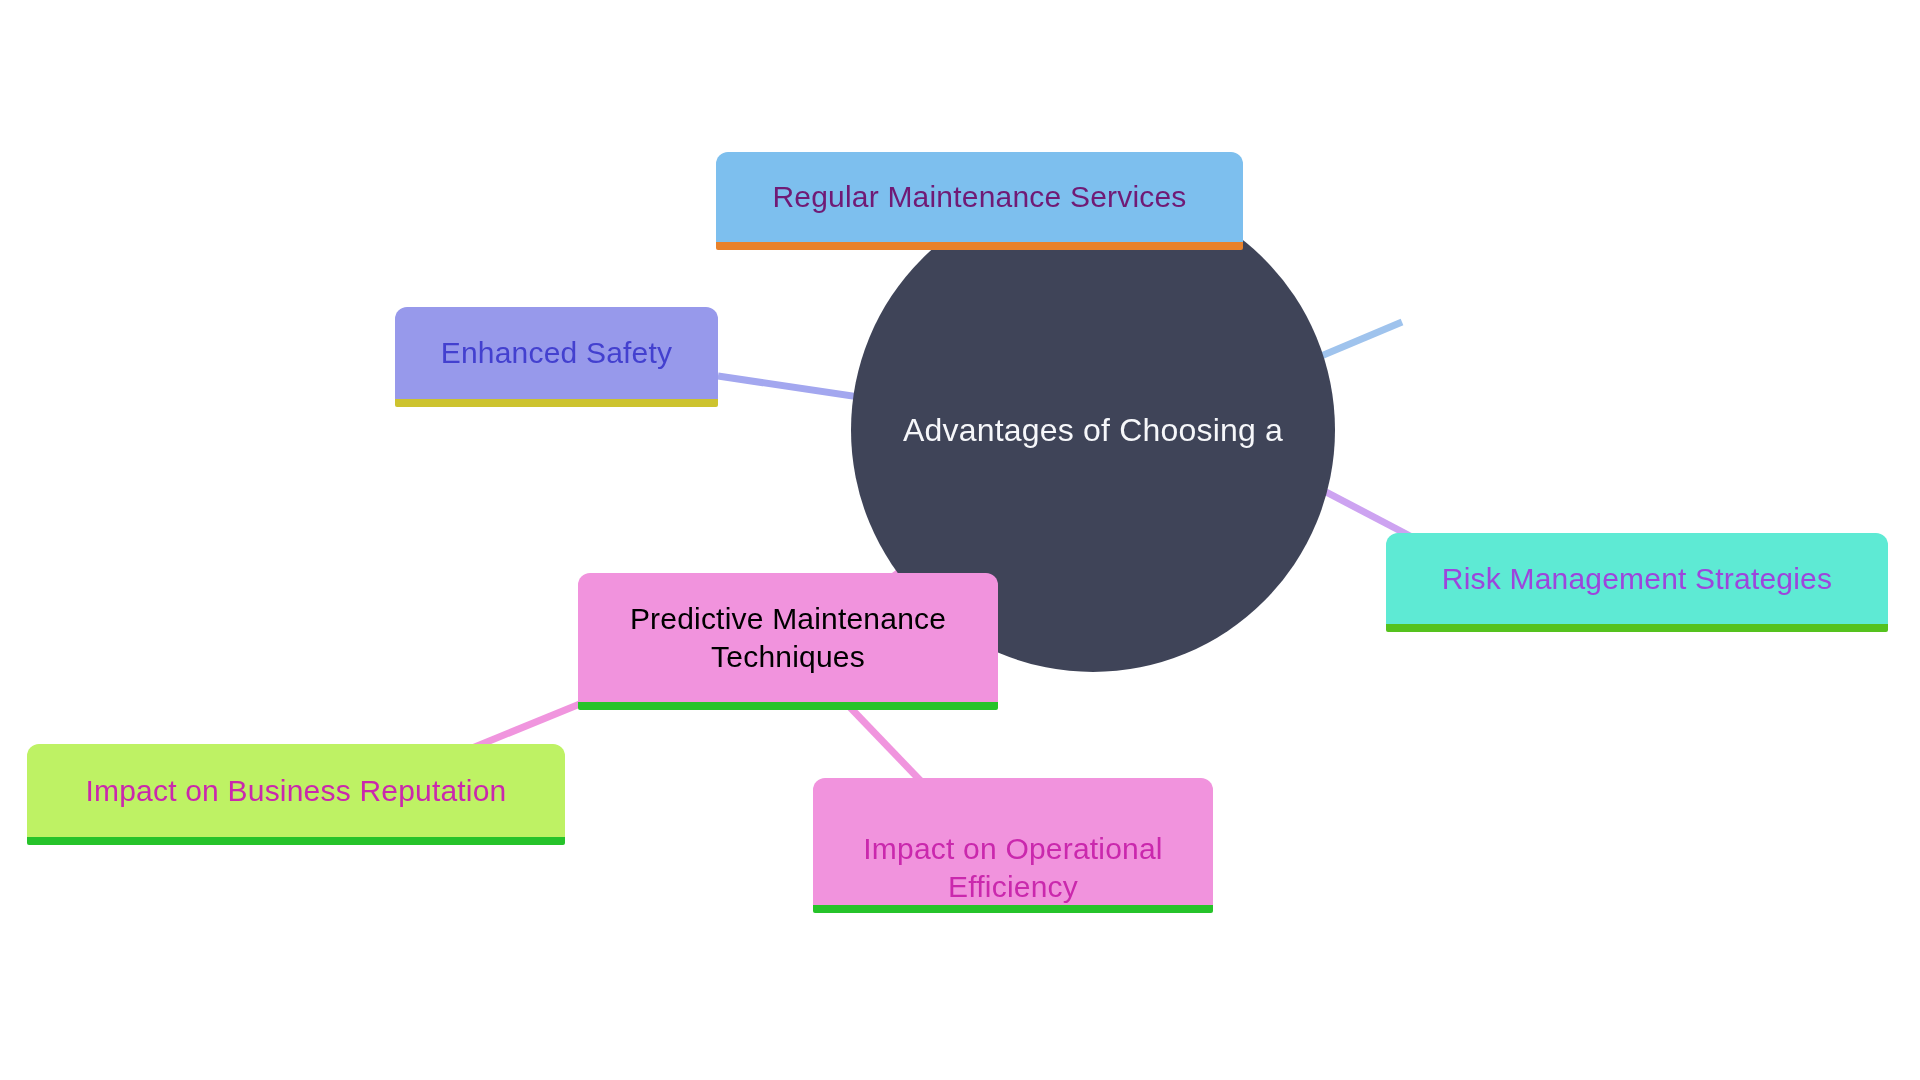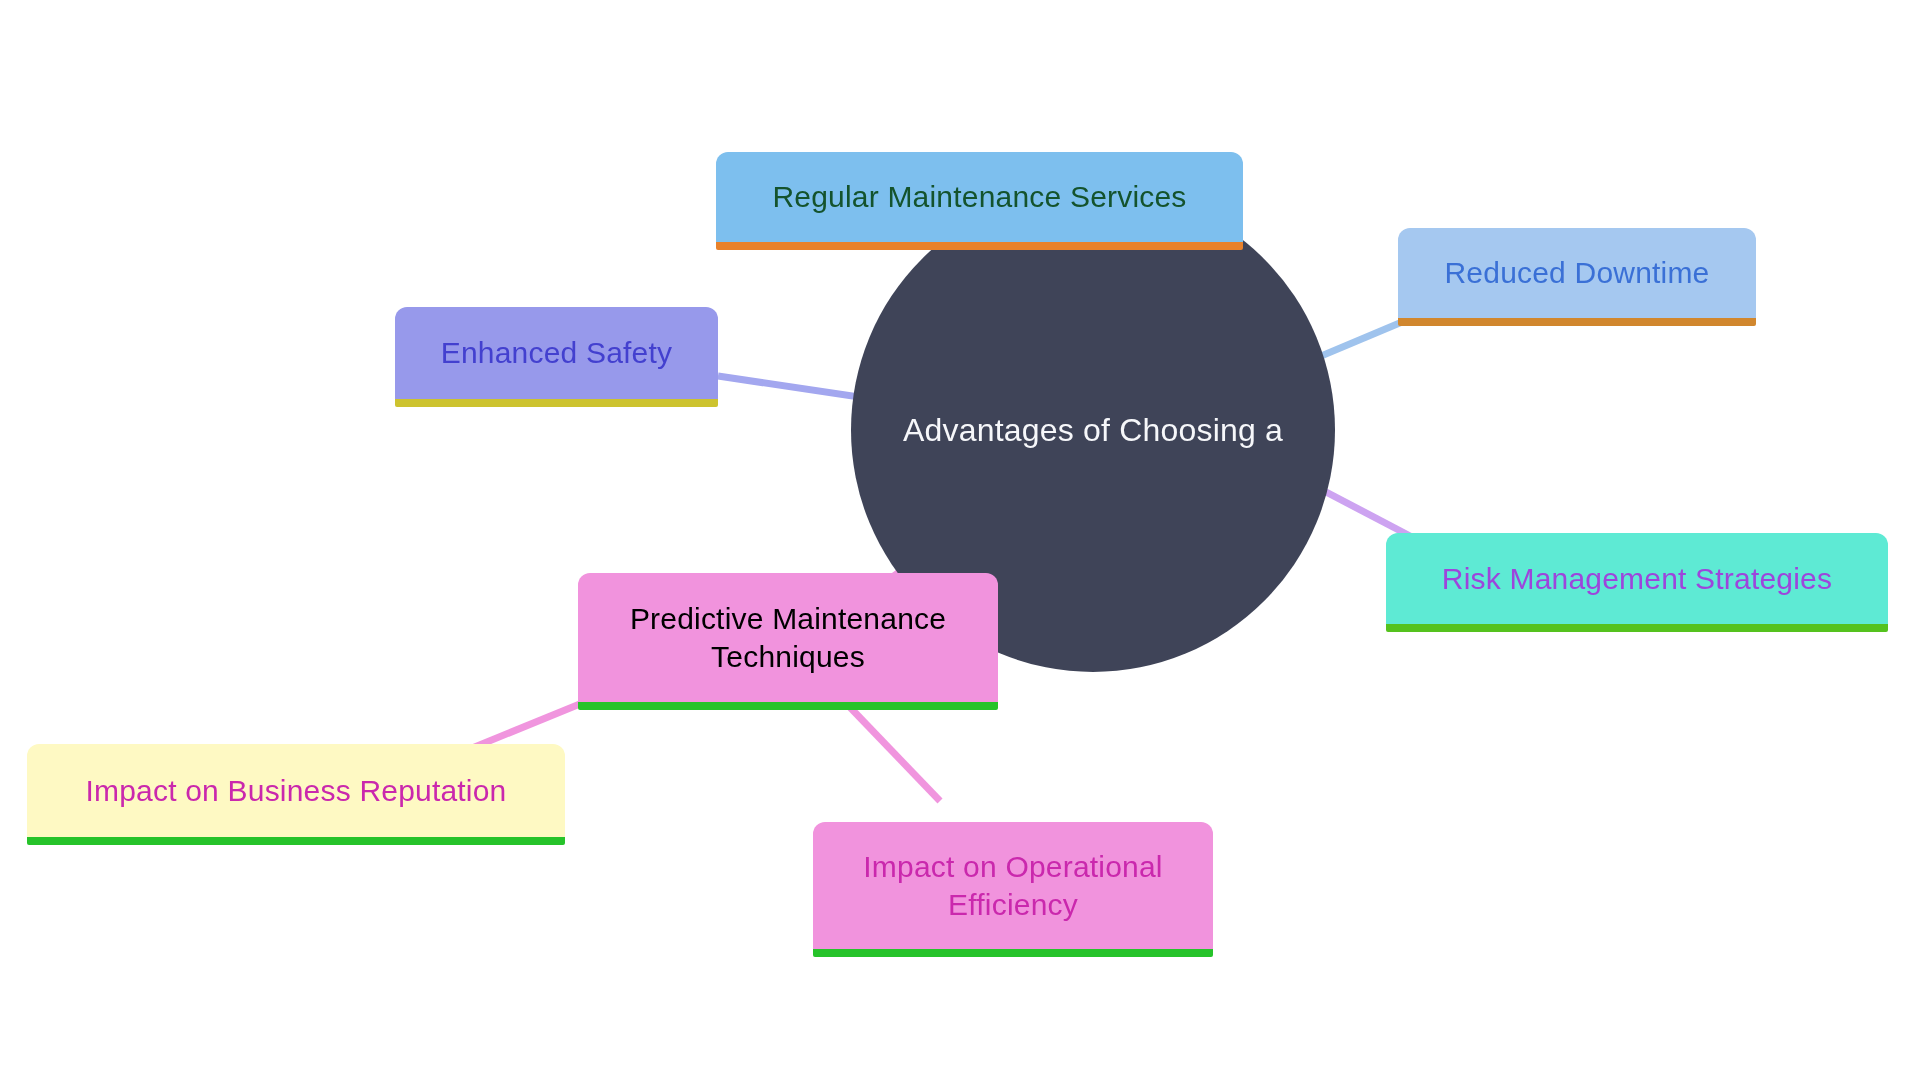--- a/index.html
+++ b/index.html
@@ -70,33 +70,30 @@
       <line x1="597" y1="697" x2="460" y2="753" stroke="#f095de" stroke-width="7"></line>
       <line x1="843" y1="700" x2="940" y2="801" stroke="#f095de" stroke-width="7"></line>
     </svg>
 
   <div id="central-topic" class="center-circle" style="left: 851px; top: 188px; width: 484px; height: 484px; background: rgb(63, 68, 88);">
     <div class="center-label" style="color: rgb(246, 247, 250);">
       <span>Advantages of Choosing a</span>
     </div>
   </div>
 <div class="node" style="left: 716px; top: 152px; width: 527px; height: 98px; background: rgb(125, 191, 238); border-bottom: 8px solid rgb(232, 129, 43);">
-      <span class="node-label" style="color: #14532d;">Regular Maintenance Services</span>
-    </div>
-    <div class="node" style="left: 1398px; top: 228px; width: 358px; height: 98px; background: rgb(165, 200, 240); border-bottom: 8px solid rgb(209, 135, 46);">
-      <span class="node-label" style="color: rgb(58, 112, 214);">Reduced Downtime</span>
+      <span class="node-label" style="color: #701a75;">Regular Maintenance Services</span>
     </div>
     <div class="node" style="left: 395px; top: 307px; width: 323px; height: 100px; background: rgb(151, 153, 235); border-bottom: 8px solid rgb(205, 195, 47); justify-content: center;">
       <span class="node-label" style="color: rgb(67, 64, 207);">Enhanced Safety</span>
     </div>
     <div class="node" style="left: 1386px; top: 533px; width: 502px; height: 99px; background: #5eead4; border-bottom: 8px solid rgb(85, 194, 30);">
       <span class="node-label" style="color: rgb(157, 69, 220);">Risk Management Strategies</span>
     </div>
     <div class="node" style="left: 578px; top: 573px; width: 420px; height: 137px; background: rgb(241, 147, 221); border-bottom: 8px solid rgb(38, 195, 42);">
       <span class="node-label" style="color: #000000;">Predictive Maintenance Techniques</span>
     </div>
-    <div class="node" style="left: 27px; top: 744px; width: 538px; height: 101px; background: #fef9c3; border-bottom: 8px solid rgb(38, 195, 42);">
+    <div class="node" style="left: 27px; top: 744px; width: 538px; height: 101px; background: #bef264; border-bottom: 8px solid rgb(38, 195, 42);">
       <span class="node-label" style="color: rgb(202, 40, 173);">Impact on Business Reputation</span>
     </div>
-    <div class="node" style="left: 813px; top: 822px; width: 400px; height: 135px; background: rgb(241, 147, 221); border-bottom: 8px solid rgb(38, 195, 42);">
+    <div class="node" style="left: 813px; top: 778px; width: 400px; height: 135px; background: rgb(241, 147, 221); border-bottom: 8px solid rgb(38, 195, 42); align-items: flex-end;">
       <span class="node-label" style="color: rgb(202, 40, 173);">Impact on Operational Efficiency</span>
     </div>
   </div>
 
 </body></html>

